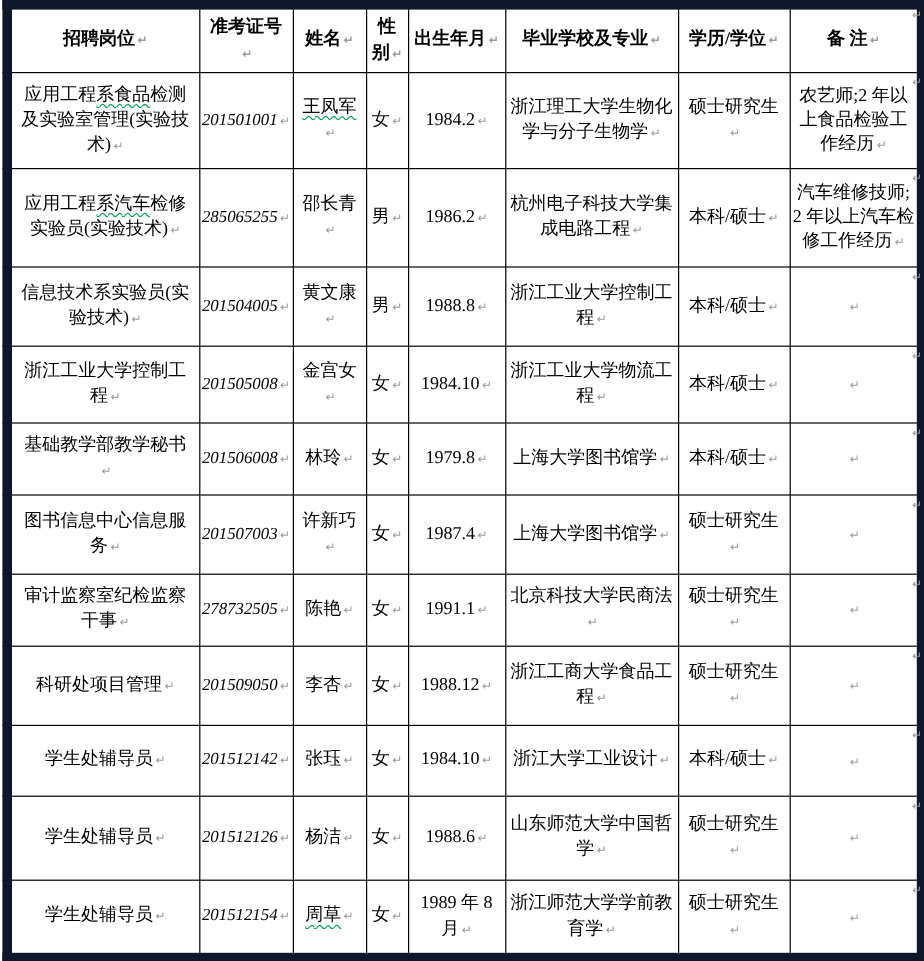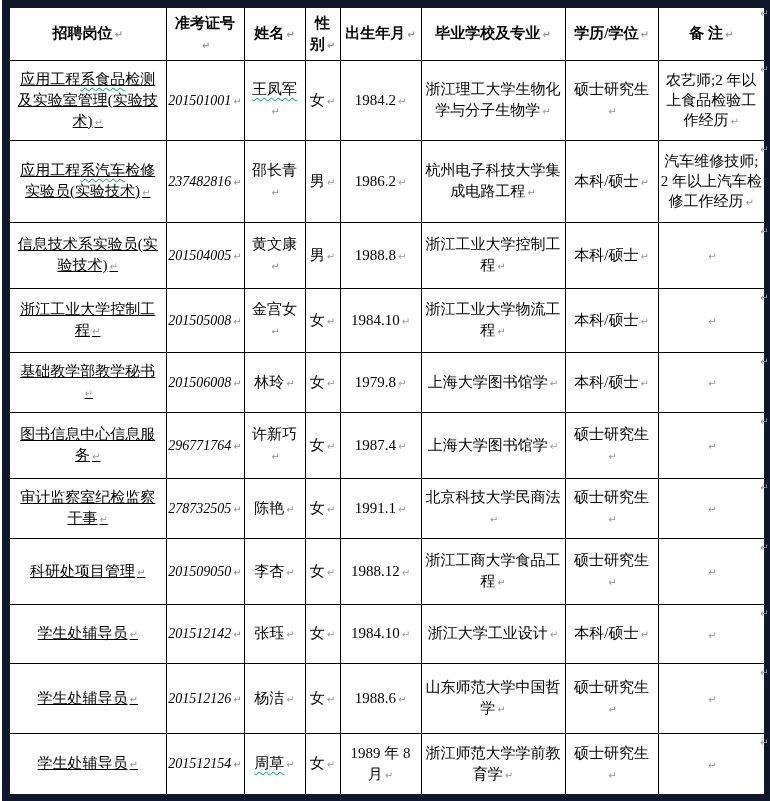--- a/index.html
+++ b/index.html
@@ -16,21 +16,21 @@
   }
   td,th {
     border:1px solid #000;
     text-align:center; vertical-align:middle;
     font-size:15px; line-height:21px;
     padding:2px 4px;
     word-break:break-all;
     font-weight:normal;
   }
   th { font-weight:bold; }
-  td:first-child { padding:0 6px;text-decoration:underline; }
+  td:first-child { padding:0 6px; }
   td:nth-child(2) { font-size:14px; white-space:nowrap; padding:0 1px;font-style:italic; }
   td:nth-child(6) { padding:0 3px; }
   td:last-child { line-height:20px; padding:0 2px; }
   .wavy:not(:empty) {
     text-decoration:underline;
     text-decoration-style:wavy;
     text-decoration-color:#00a550;
     text-decoration-thickness:1px;
     text-underline-offset:3px;
   }
@@ -77,21 +77,21 @@
       <td><span></span><span class="wavy">王凤军</span><span></span><span class="mark">↵</span></td>
       <td><span>女</span><span class="mark">↵</span></td>
       <td><span>1984.2</span><span class="mark">↵</span></td>
       <td><span>浙江理工大学生物化学与分子生物学</span><span class="mark">↵</span></td>
       <td><span>硕士研究生</span><span class="mark">↵</span></td>
       <td><span>农艺师;2 年以上食品检验工作经历</span><span class="mark">↵</span></td>
     </tr>
 
     <tr style="height:82px">
       <td><span>应用工程</span><span class="wavy">系汽车</span><span>检修实验员(实验技术)</span><span class="mark">↵</span></td>
-      <td><span>237482816</span><span class="mark">↵</span></td>
+      <td><span>285065255</span><span class="mark">↵</span></td>
       <td><span>邵长青</span><span class="wavy"></span><span></span><span class="mark">↵</span></td>
       <td><span>男</span><span class="mark">↵</span></td>
       <td><span>1986.2</span><span class="mark">↵</span></td>
       <td><span>杭州电子科技大学集成电路工程</span><span class="mark">↵</span></td>
       <td><span>本科/硕士</span><span class="mark">↵</span></td>
       <td><span>汽车维修技师;2 年以上汽车检修工作经历</span><span class="mark">↵</span></td>
     </tr>
 
     <tr style="height:66px">
       <td><span>信息技术系实验员(实验技术)</span><span class="wavy"></span><span></span><span class="mark">↵</span></td>
@@ -121,21 +121,21 @@
       <td><span>林玲</span><span class="wavy"></span><span></span><span class="mark">↵</span></td>
       <td><span>女</span><span class="mark">↵</span></td>
       <td><span>1979.8</span><span class="mark">↵</span></td>
       <td><span>上海大学图书馆学</span><span class="mark">↵</span></td>
       <td><span>本科/硕士</span><span class="mark">↵</span></td>
       <td><span></span><span class="mark">↵</span></td>
     </tr>
 
     <tr style="height:66px">
       <td><span>图书信息中心信息服务</span><span class="wavy"></span><span></span><span class="mark">↵</span></td>
-      <td><span>296771764</span><span class="mark">↵</span></td>
+      <td><span>201507003</span><span class="mark">↵</span></td>
       <td><span>许新巧</span><span class="wavy"></span><span></span><span class="mark">↵</span></td>
       <td><span>女</span><span class="mark">↵</span></td>
       <td><span>1987.4</span><span class="mark">↵</span></td>
       <td><span>上海大学图书馆学</span><span class="mark">↵</span></td>
       <td><span>硕士研究生</span><span class="mark">↵</span></td>
       <td><span></span><span class="mark">↵</span></td>
     </tr>
 
     <tr style="height:60px">
       <td><span>审计监察室纪检监察干事</span><span class="wavy"></span><span></span><span class="mark">↵</span></td>

